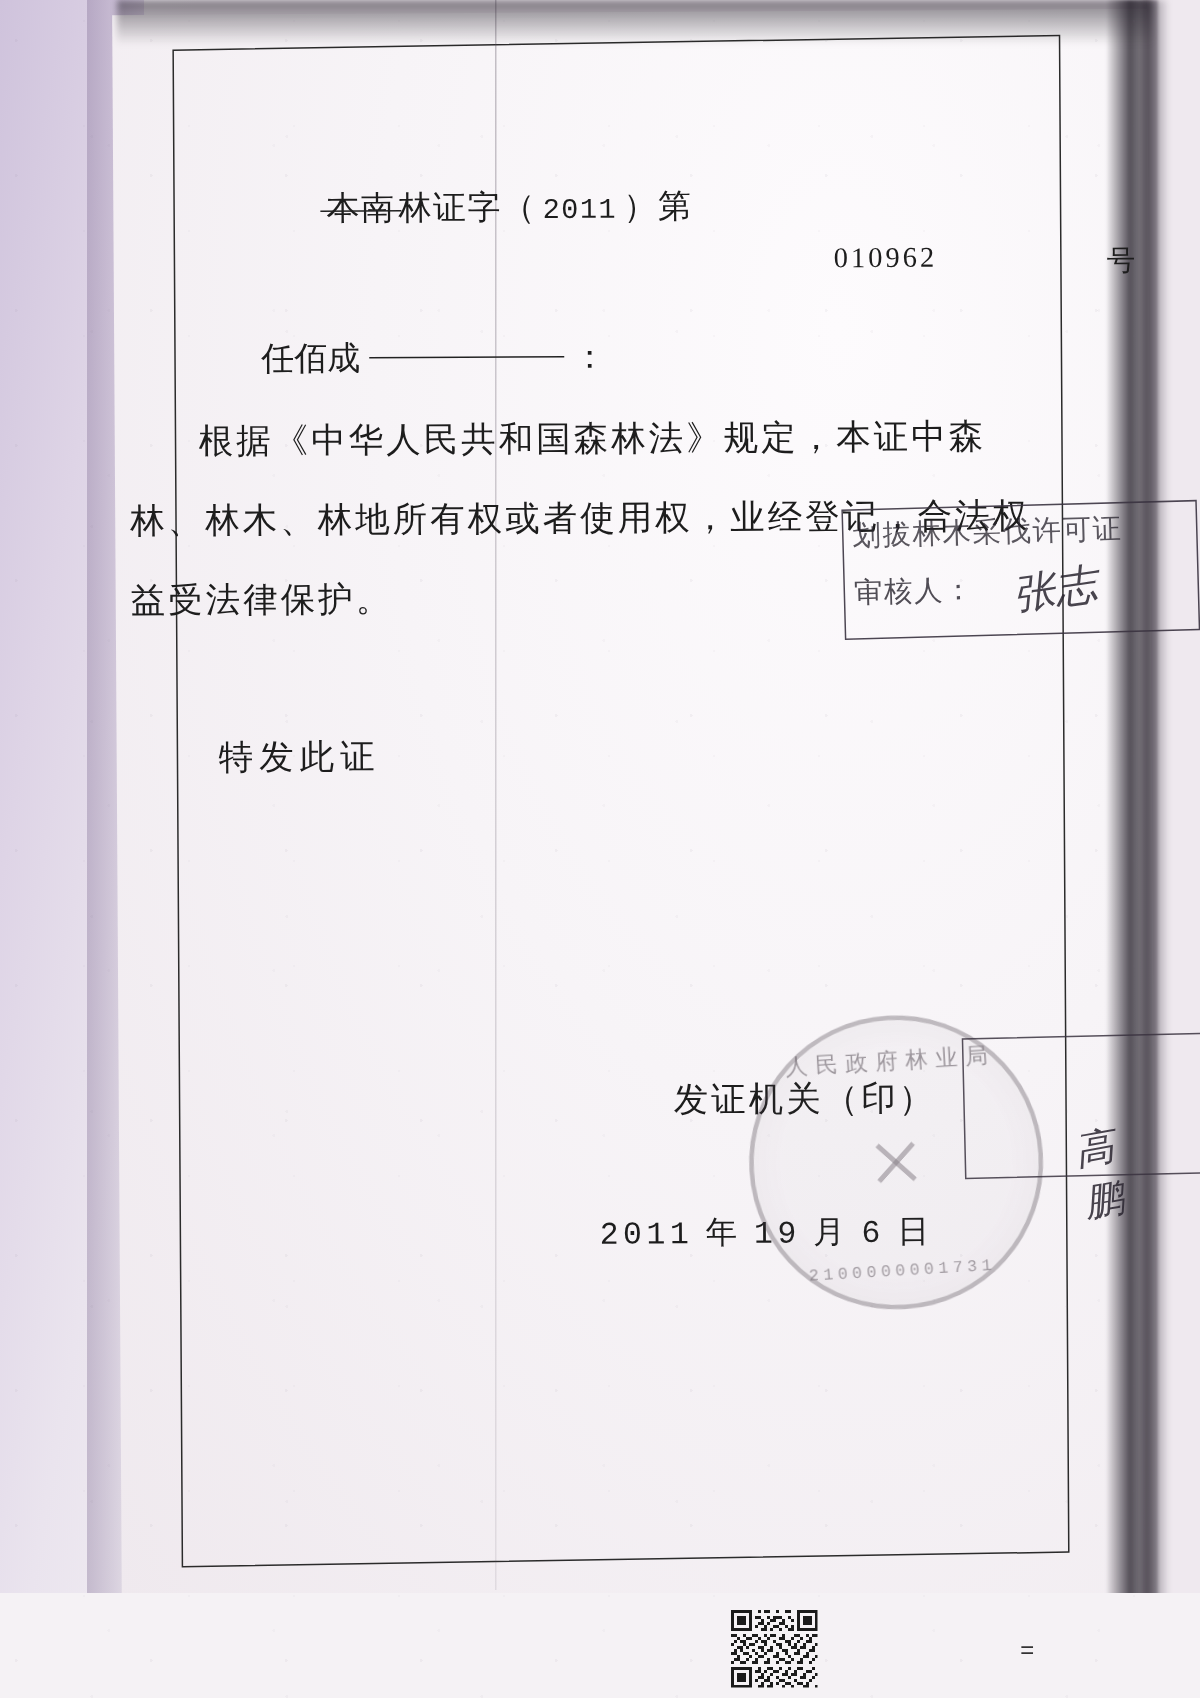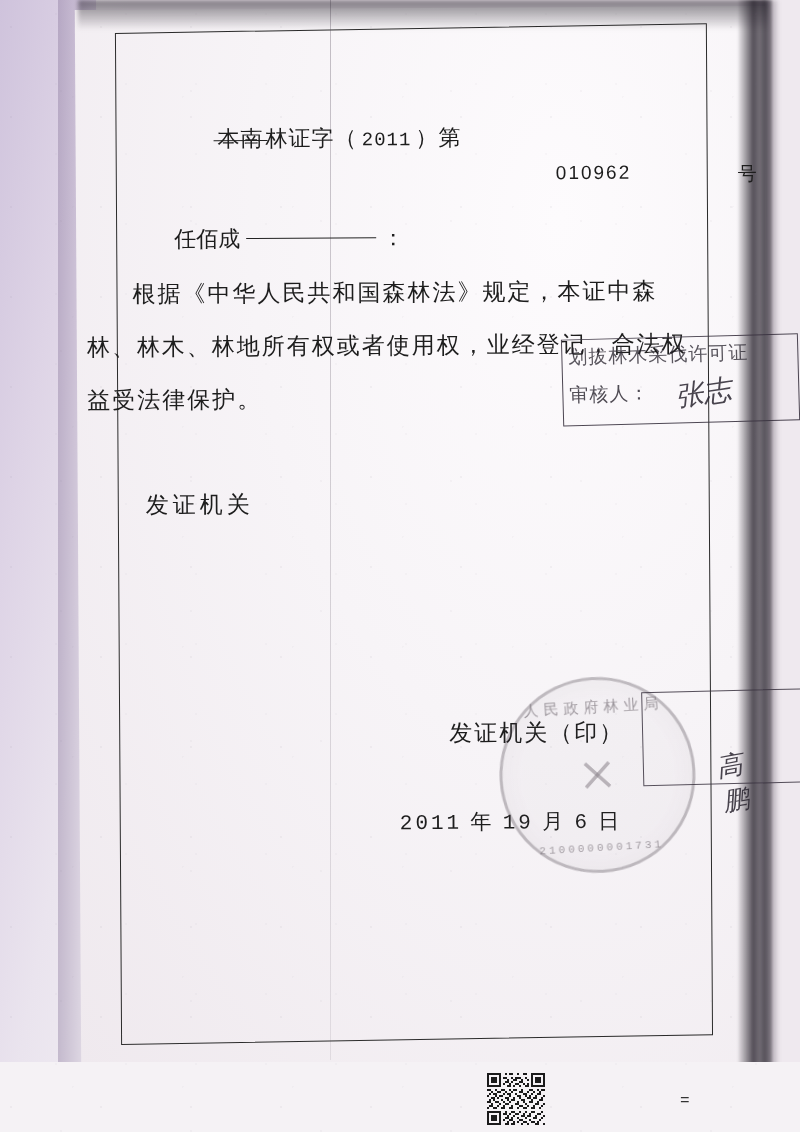--- a/index.html
+++ b/index.html
@@ -85,21 +85,21 @@
   .strike{
     position:relative;display:inline-block;padding:0 2px;
   }
   .strike:after{
     content:"";position:absolute;left:-2px;right:-2px;top:52%;height:1.4px;background:#222;
   }
   .yearbox{display:inline-block;min-width:58px;text-align:center;
            font-family:"Liberation Mono",monospace;font-size:19px;}
   .serial{
     position:absolute;left:480px;top:155px;
-    font-family:Liberation Sans, sans-serif;font-size:19px;letter-spacing:2px;
+    font-family:Liberation Serif, serif;font-size:19px;letter-spacing:2px;
   }
   .hao{position:absolute;left:662px;top:155px;font-size:19px;}
 
   .holder{
     position:absolute;left:20px;top:215px;font-size:22px;white-space:nowrap;
   }
   .holder .rule{
     display:inline-block;width:130px;border-bottom:1.4px solid #222;
     margin:0 6px 6px 6px;height:1px;vertical-align:middle;
   }
@@ -225,21 +225,21 @@
     </div>
     <div class="serial">010962</div>
     <div class="hao">号</div>
 
     <div class="holder">
       <span style="display:inline-block;width:78px"></span><span>任佰成</span><span class="rule"></span><span>：</span>
     </div>
 
     <div class="para">根据《中华人民共和国森林法》规定，本证中森林、林木、林地所有权或者使用权，业经登记，合法权益受法律保护。</div>
 
-    <div class="tefa">发证机关</div>
+    <div class="tefa">特发此证</div>
 
     <div class="issuer">发证机关（印）</div>
     <div class="datel">
       <span class="num">2011</span>
       <span>年</span>
       <span class="num">19</span>
       <span>月</span>
       <span class="num">6</span>
       <span>日</span>
     </div>

